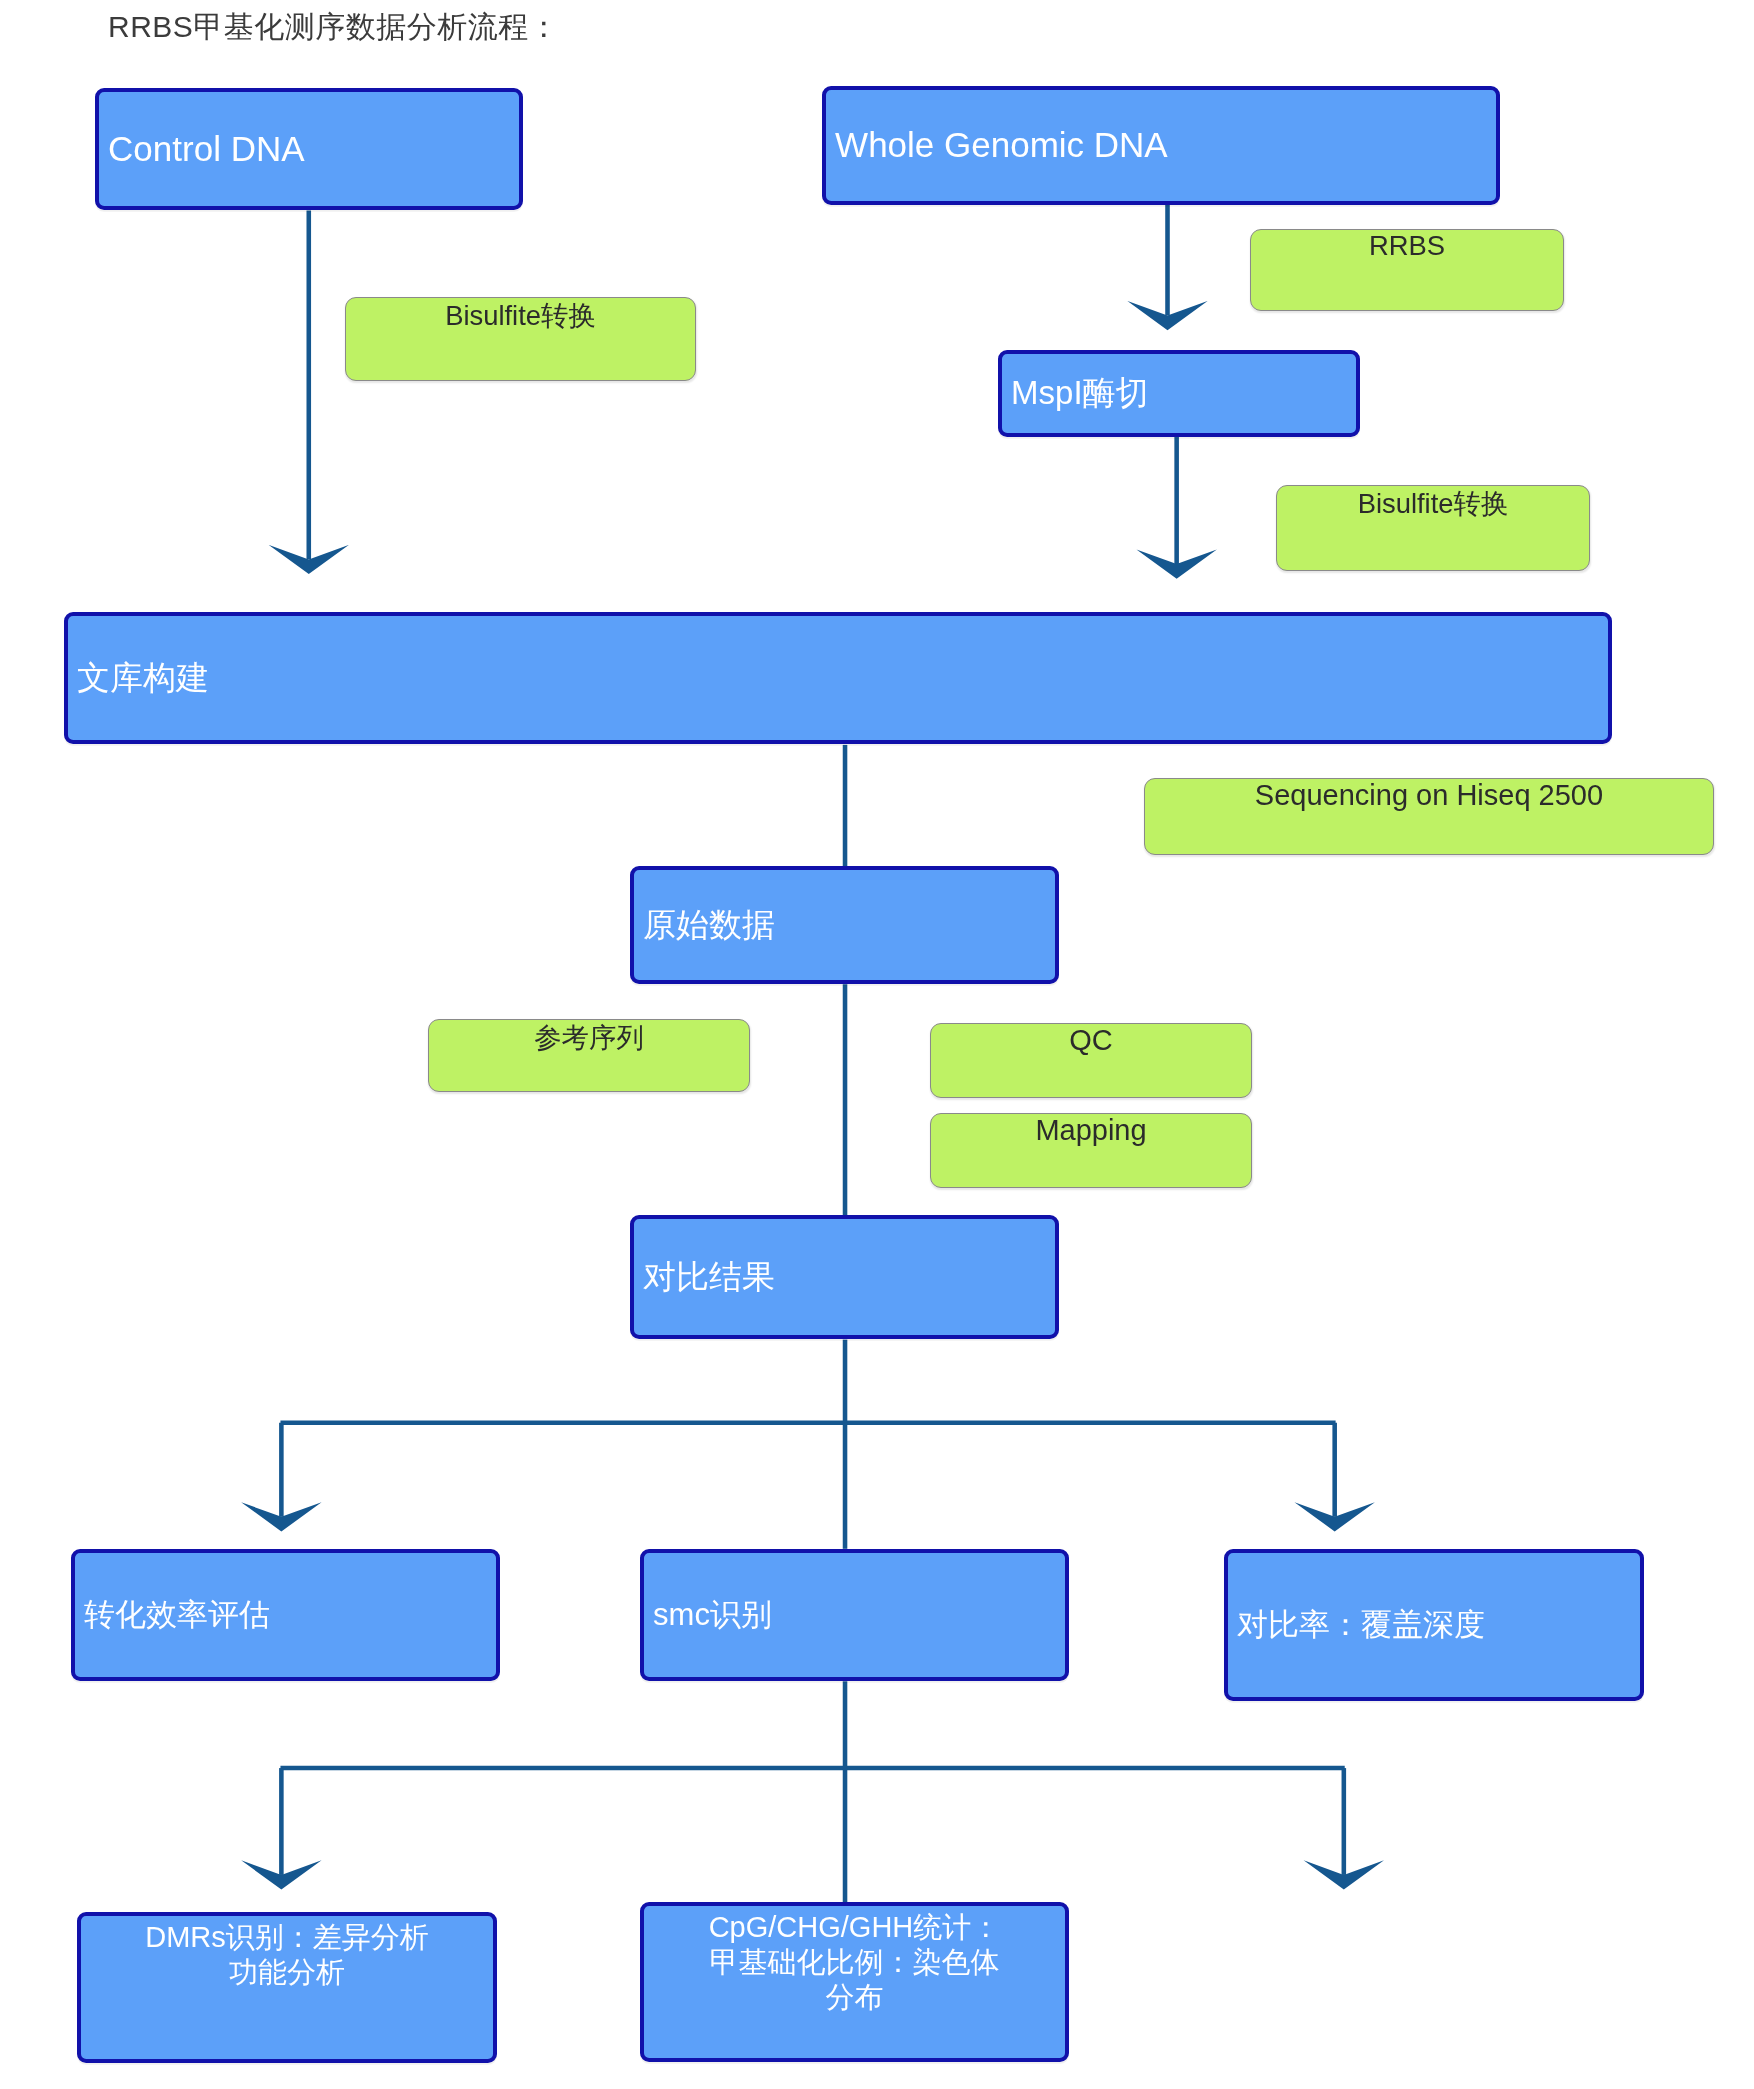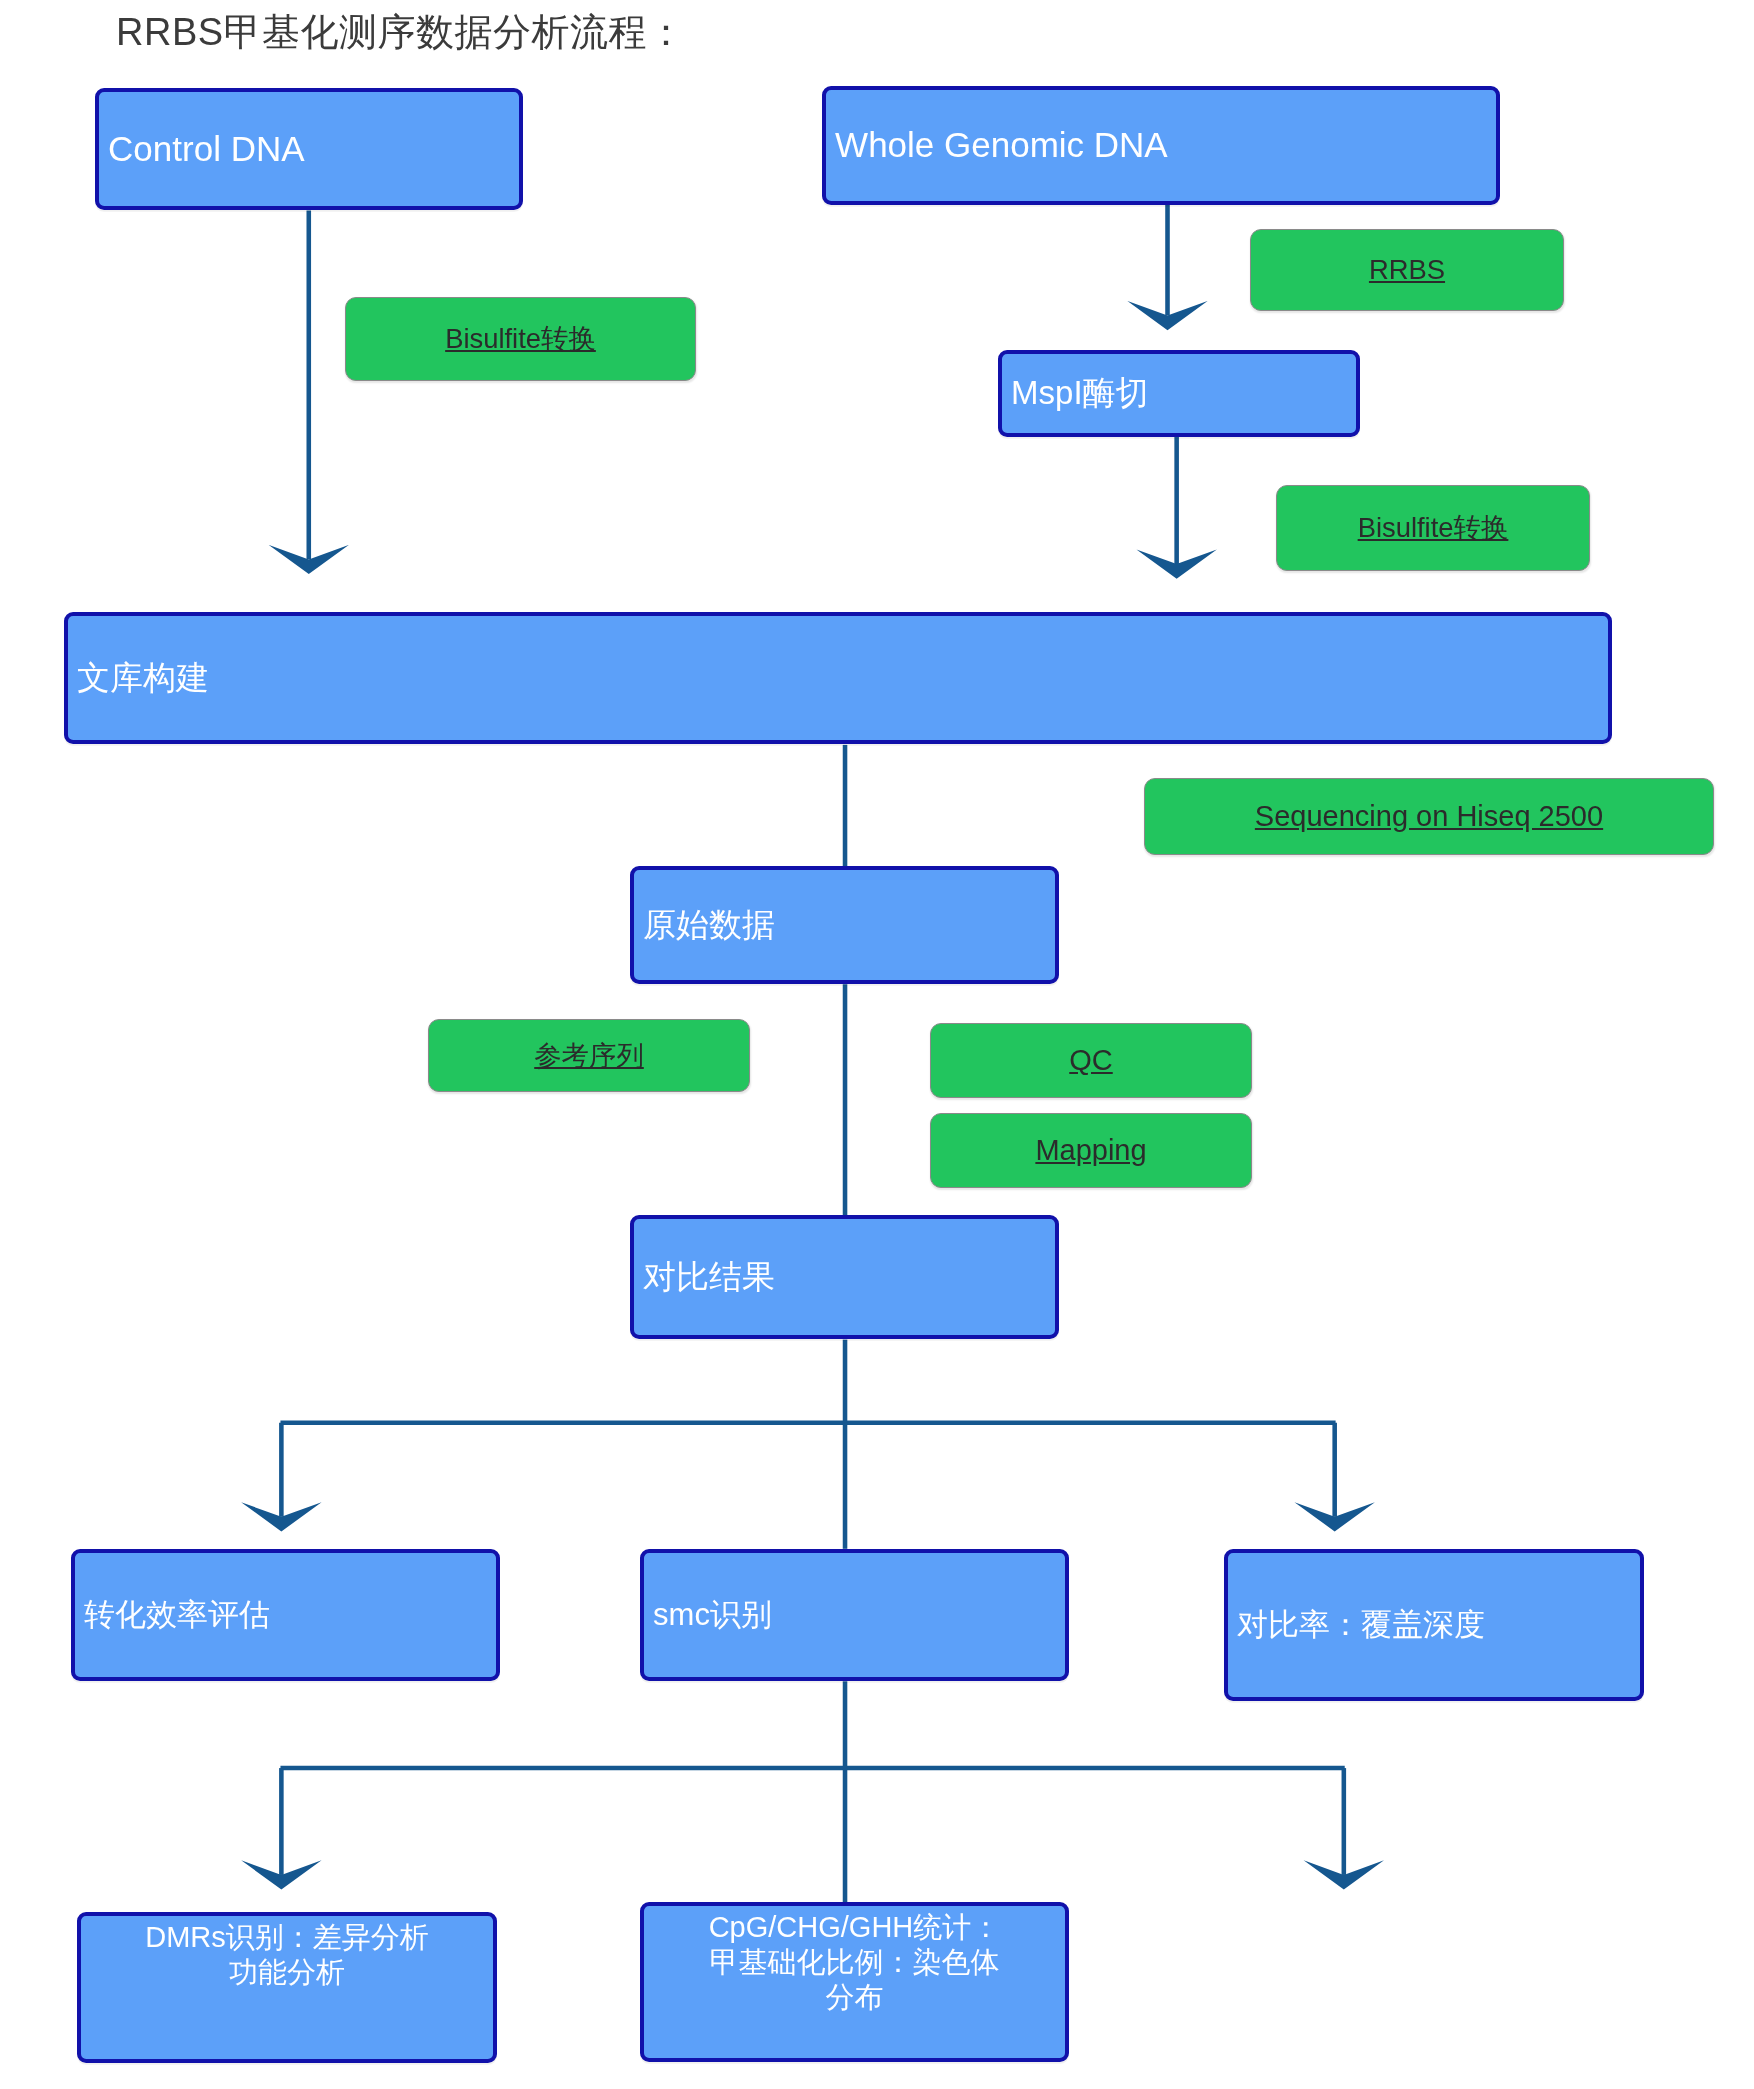--- a/index.html
+++ b/index.html
@@ -25,25 +25,24 @@
     left: 0; top: 0;
     width: 1754px;
     height: 2090px;
     pointer-events: none;
   }
 
   .title {
     position: absolute;
     left: 108px;
     top: 7.3px;
-    font-size: 38px;
+    font-size: 30px;
     color: #3b3b3b;
     letter-spacing: 0.5px;
     white-space: nowrap;
-    margin-left: 8px;
   }
 
   
   .node {
     position: absolute;
     box-sizing: border-box;
     background: #5CA0F9;
     border: 4.6px solid #1111AA;
     border-radius: 9.1px;
     color: #ffffff;
@@ -53,31 +52,30 @@
     text-align: center;
     line-height: 1.22;
     padding: 3.7px 9.1px;
     box-shadow: 0 1.8px 0 rgba(0,0,0,0.06);
   }
 
   
   .label {
     position: absolute;
     box-sizing: border-box;
-    background: #22c55e;
+    background: #bef264;
     border: 1.8px solid #8a8a8a;
     border-radius: 11px;
     color: #2b2b2b;
     display: flex;
-    align-items: center;
+    align-items: flex-start;
     justify-content: center;
     text-align: center;
     white-space: nowrap;
     box-shadow: 0.9px 1.8px 1.8px rgba(0,0,0,0.10);
-    text-decoration: underline;
   }
 
   .fs-38 { font-size: 35px; }
   .fs-36 { font-size: 33px; }
   .fs-34 { font-size: 31px; }
   .fs-32 { font-size: 29px; }
   .fs-30 { font-size: 27.4px; }
 </style>
 </head>
 <body>

